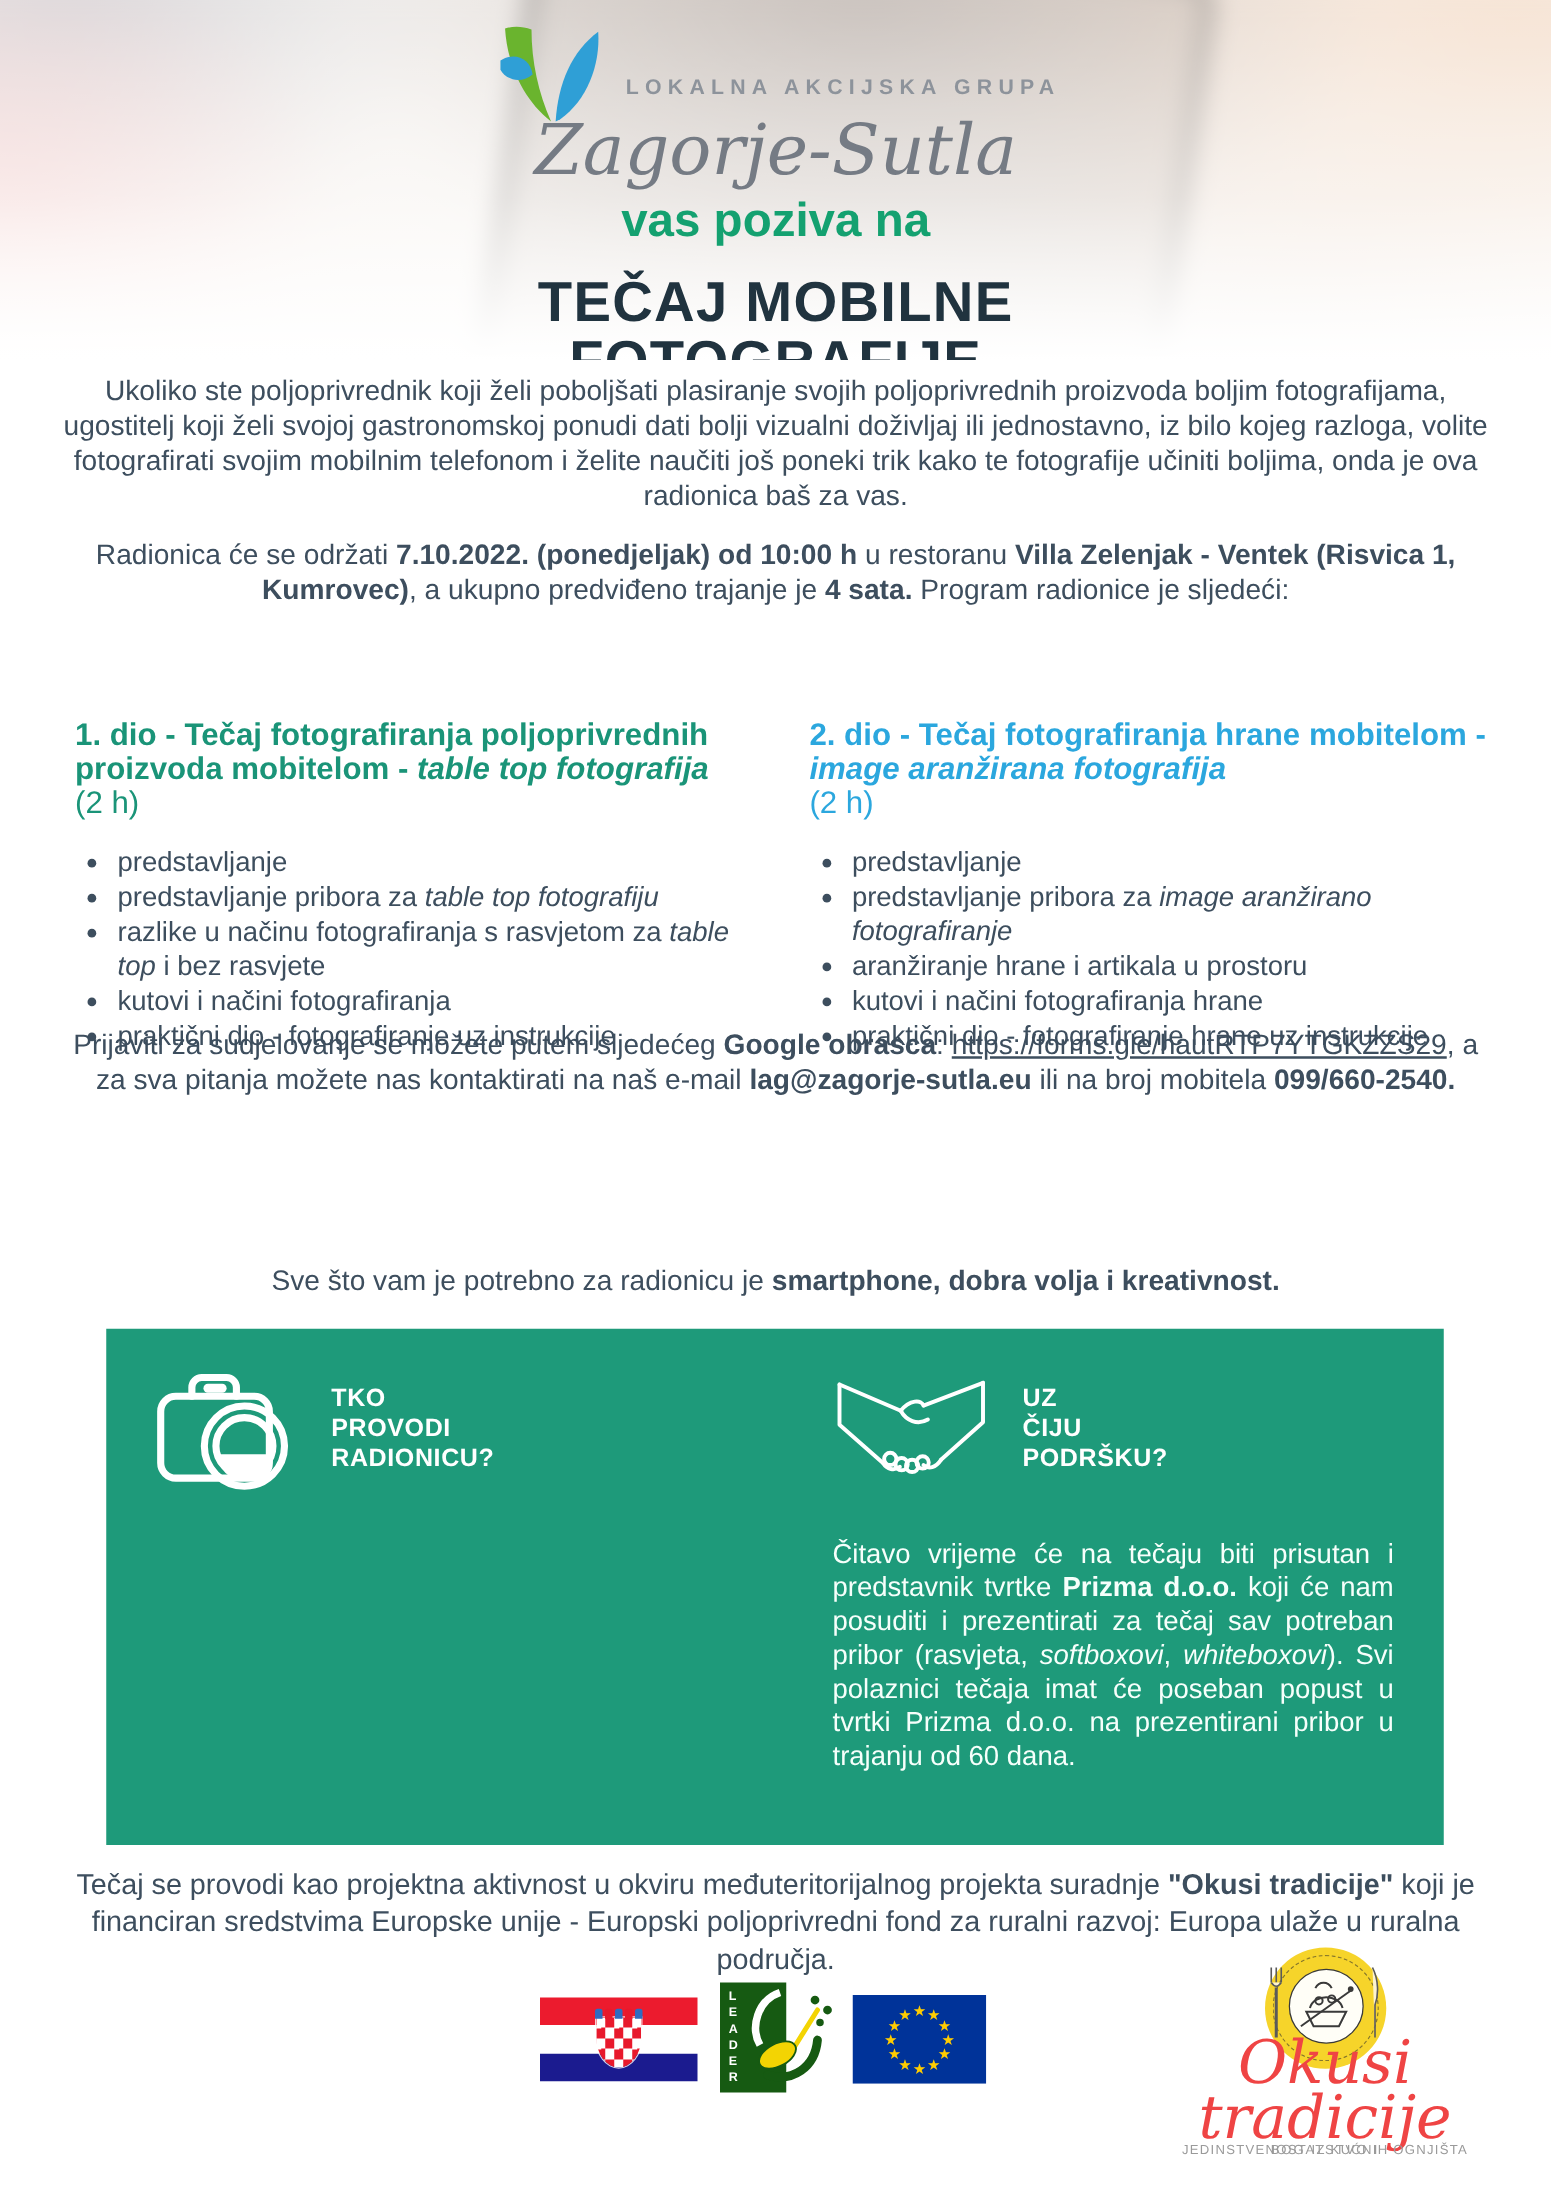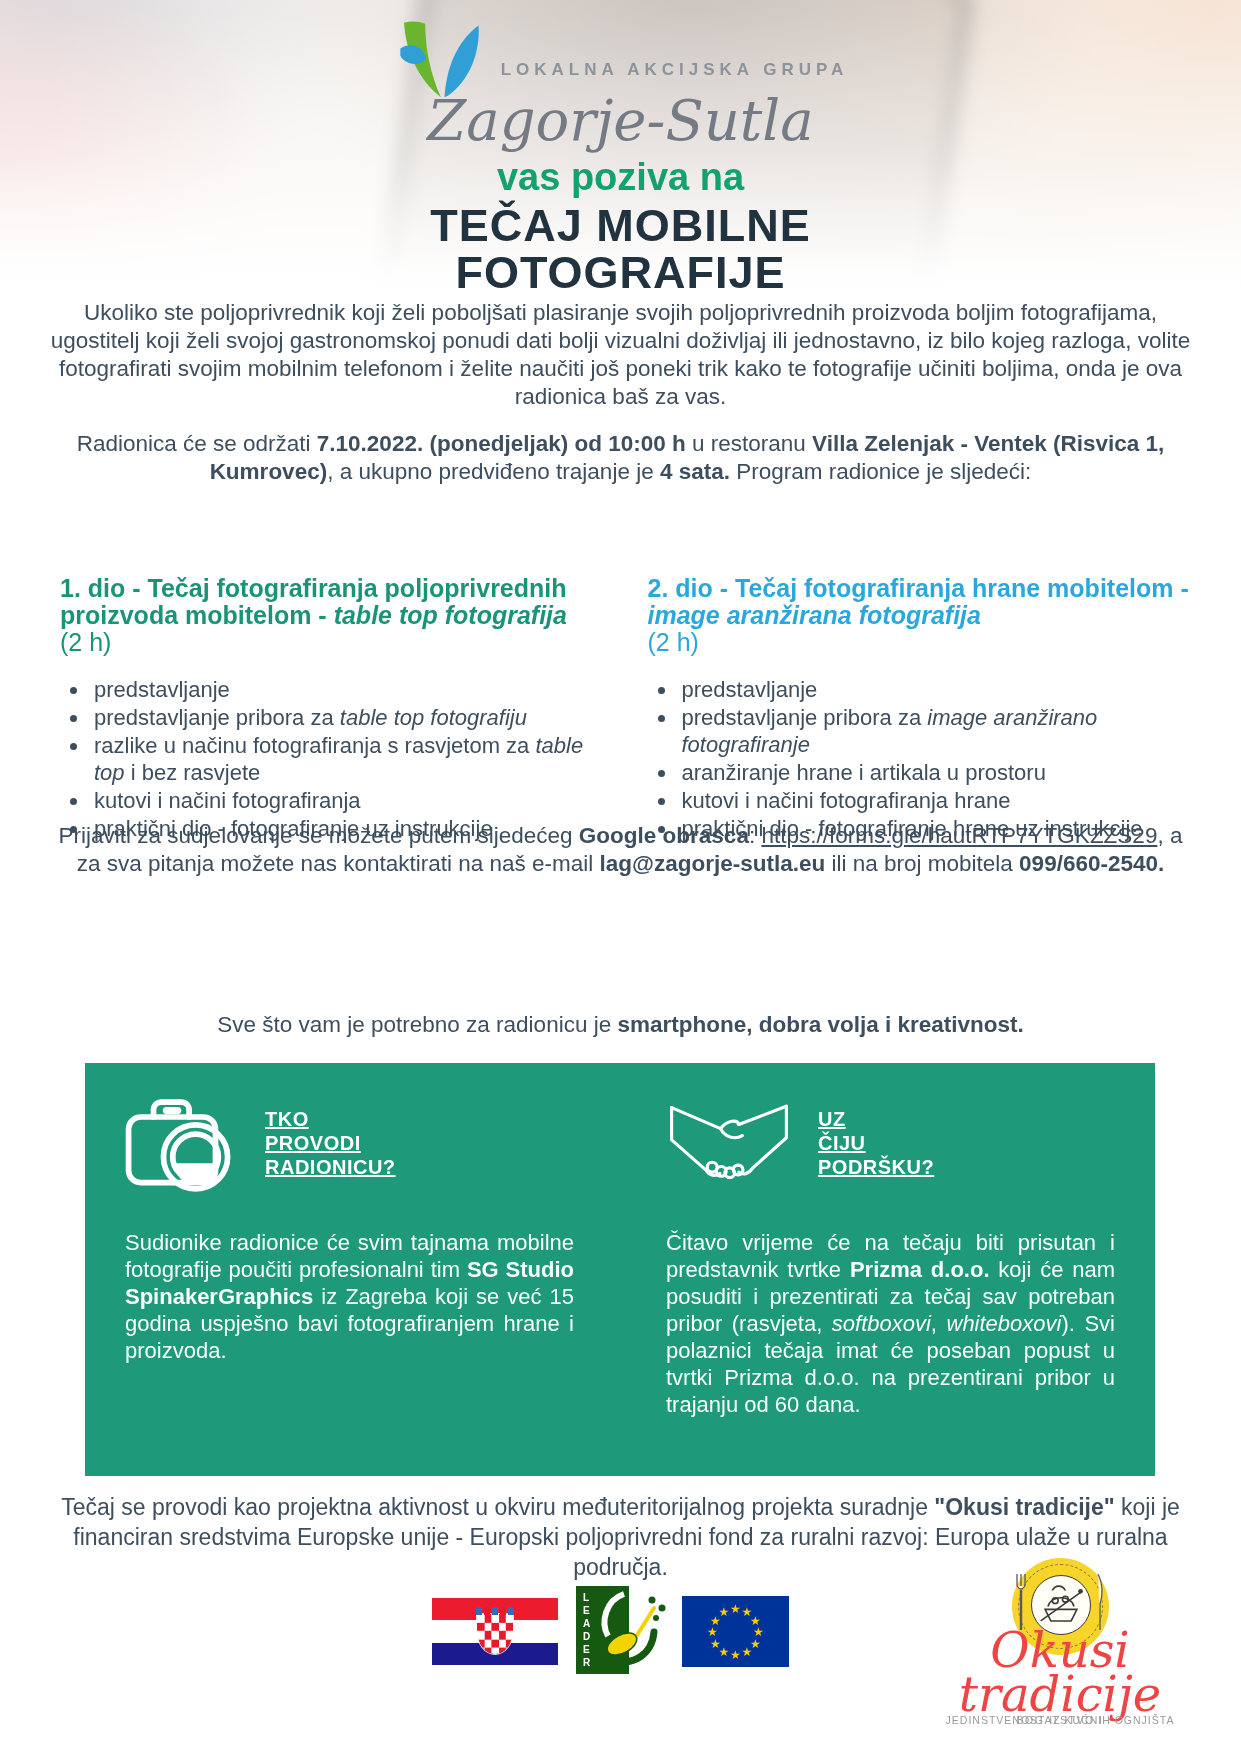--- a/index.html
+++ b/index.html
@@ -22,21 +22,21 @@
       border-radius:30px;transform:rotate(8deg);filter:blur(9px);opacity:.55;}
   .hero-fade{position:absolute;inset:0;
       background:linear-gradient(rgba(255,255,255,.42), rgba(255,255,255,.66) 55%, rgba(255,255,255,.97) 94%, #fff);}
   .hero-inner{position:relative;text-align:center;padding-top:8px;}
   .logo-row{display:flex;justify-content:center;align-items:flex-start;gap:16px;}
   .leaf-svg{width:92px;height:92px;flex:0 0 auto;}
   .lag-caps{margin-top:52px;font-size:17px;font-weight:600;letter-spacing:5px;color:#8d939b;}
   .lag-script{margin-top:-10px;font-family:"DejaVu Serif",serif;font-style:italic;
       font-size:56px;line-height:62px;color:#757b84;}
   .invite{margin-top:2px;font-size:38px;line-height:46px;font-weight:700;color:#14a170;}
-  .title{margin:2px 0 0 0;font-size:45px;line-height:47px;font-weight:800;
+  .title{margin:18px 0 0 0;font-size:45px;line-height:47px;font-weight:800;
       letter-spacing:1px;color:#20333f;}
 
   
   .para{position:absolute;margin:0;font-size:22.5px;line-height:28px;color:#3d4e5e;}
   .center{text-align:center;}
   .intro{top:299px;left:38px;right:38px;}
   .schedule{top:430px;left:62px;right:62px;}
   .signup{top:822px;left:55px;right:55px;}
   .freeblock{top:934px;left:55px;right:55px;line-height:30px;}
   .needs{top:1011px;left:40px;right:40px;}
@@ -48,21 +48,21 @@
   .col-head{margin:0;font-size:25px;line-height:27px;font-weight:600;}
   .col-head .dur{font-weight:500;}
   .teal{color:#1a9478;} .blue{color:#2ba7de;}
   ul.bullets{margin:20px 0 0 0;padding-left:30px;font-size:22px;line-height:27px;color:#3d4e5e;}
   ul.bullets li{margin:0 0 1px 0;padding-left:4px;}
 
   
   .green-box{position:absolute;top:1063px;left:85px;width:1070px;height:413px;
       background:#1e9a7a;box-sizing:border-box;padding:26px 40px;display:flex;gap:92px;color:#fff;}
   .gb-col{flex:1 1 0;}
-  .gb-head{display:flex;align-items:center;gap:26px;height:108px;text-decoration:underline;}
+  .gb-head{display:flex;align-items:center;gap:26px;height:108px;}
   .gb-title{font-size:20px;line-height:24px;font-weight:800;letter-spacing:.5px;}
   .gb-body{margin:32px 0 0 0;font-size:22px;line-height:27px;text-align:justify;color:#f6fffb;}
   .icon-svg{flex:0 0 auto;}
 
   
   .flag-hr{position:absolute;left:432px;top:1598px;width:126px;height:67px;}
   .flag-hr .stripe{position:absolute;left:0;width:100%;height:33.4%;}
   .hr-red{top:0;background:#ec1b2e;} .hr-white{top:33.3%;background:#fff;} .hr-blue{top:66.6%;background:#1b1b8f;}
   .hr-shield{position:absolute;left:45px;top:16px;width:36px;height:40px;
       background-image:conic-gradient(#e8192c 25%,#fff 0 50%,#e8192c 0 75%,#fff 0);
@@ -156,21 +156,20 @@
             <path d="M40 32 v-10 a11 11 0 0 1 11 -11 h28 a11 11 0 0 1 11 11 v10"></path>
             <rect x="5" y="32" width="122" height="92" rx="17"></rect>
             <circle cx="99" cy="88" r="45"></circle>
             <circle cx="99" cy="88" r="32"></circle>
           </g>
           <rect x="53" y="18" width="26" height="10" rx="5" fill="#fff"></rect>
           <path d="M69 97 a30 30 0 0 0 60 0 z" fill="#fff"></path>
         </svg>
         <div class="gb-title"><span>TKO</span><br><span>PROVODI</span><br><span>RADIONICU?</span></div>
       </div>
-      <p class="gb-body"><span class="">Sudionike radionice će svim tajnama mobilne fotografije poučiti profesionalni tim </span><span class="sb ">SG Studio SpinakerGraphics</span><span class=""> iz Zagreba koji se već 15 godina uspješno bavi fotografiranjem hrane i proizvoda.</span></p>
     </div>
     <div class="gb-col">
       <div class="gb-head">
         <svg class="icon-svg" width="126" height="92" viewBox="0 0 180 125">
           <g fill="none" stroke="#fff" stroke-width="4.5" stroke-linejoin="round" stroke-linecap="round">
             <path d="M8 12 L8 58 L58 102"></path>
             <path d="M8 12 L78 42"></path>
             <path d="M172 10 L172 55 L124 98"></path>
             <path d="M172 10 L104 36"></path>
             <path d="M78 42 C88 29 102 29 104 36"></path>

